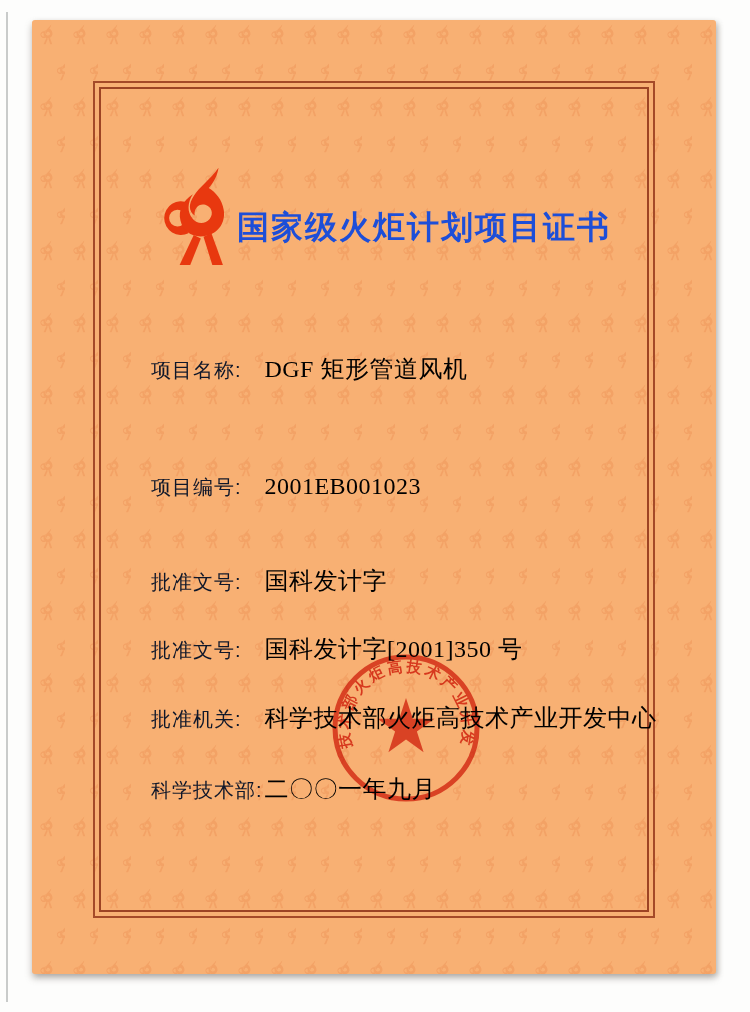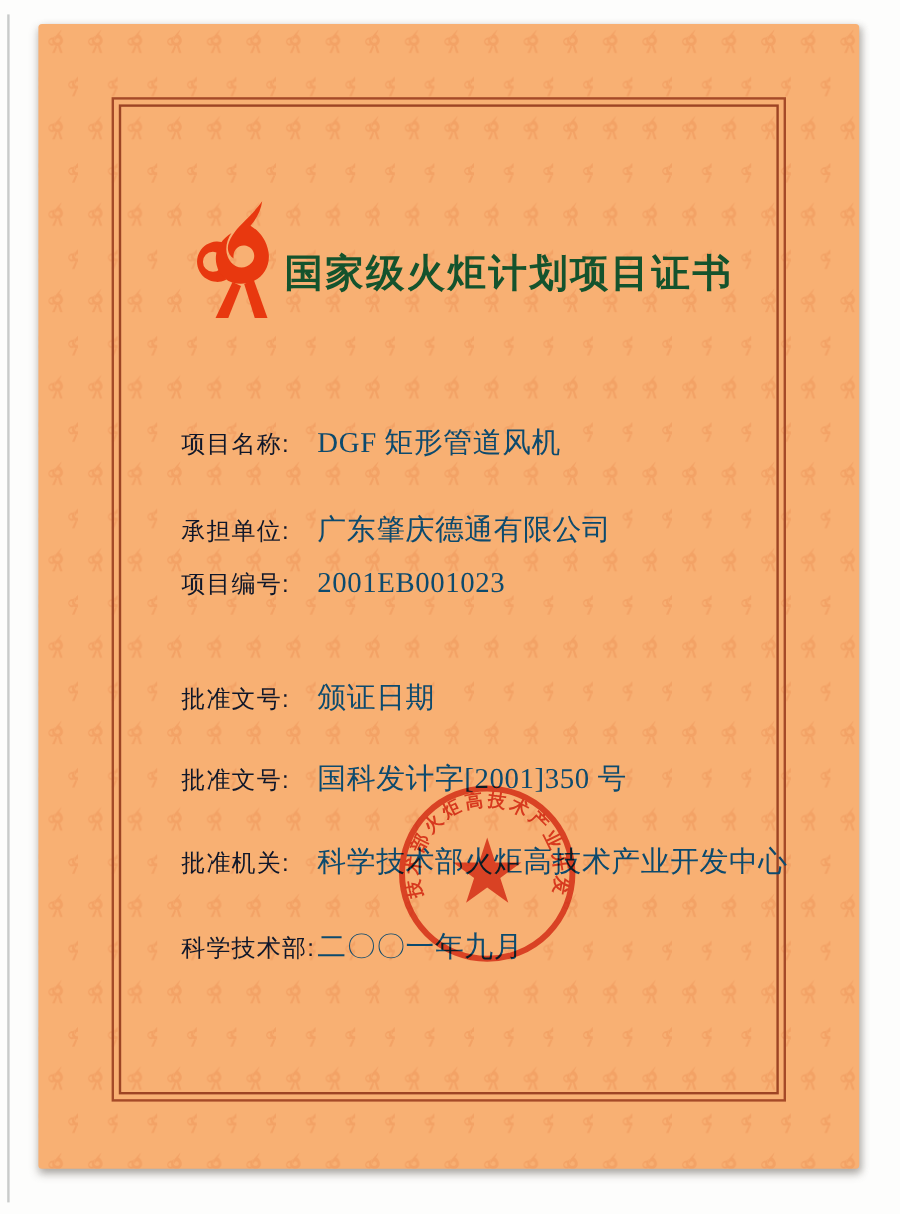--- a/index.html
+++ b/index.html
@@ -22,30 +22,30 @@
     position:absolute; left:61px; top:61px; width:558px; height:833px;
     border:2px solid #a54a28;
   }
   .frame-inner {
     position:absolute; left:67px; top:67px; width:546px; height:821px;
     border:2px solid #9d4424;
   }
   .logo-svg { position:absolute; left:114px; top:146px; width:92px; height:106px; }
   .cert-title {
     position:absolute; left:205px; top:186px; margin:0;
-    font-size:32px; font-weight:bold; letter-spacing:2px; color:#14532d;
+    font-size:32px; font-weight:bold; letter-spacing:2px; color:#1d4ed8;
     white-space:nowrap;
   }
   .row { position:absolute; left:119px; white-space:nowrap; }
   .row .label {
     display:inline-block; width:109px;
     font-size:20px; font-weight:400; letter-spacing:1px; color:#0f172a;
   }
   .row .value {
-    font-size:24px; color:#0c4a6e; letter-spacing:0.5px;
+    font-size:24px; color:#000000; letter-spacing:0.5px;
     font-family:"Liberation Serif","DejaVu Serif",serif;
   }
   .seal-svg {
     position:absolute; left:298px; top:632px; width:156px; height:156px;
     mix-blend-mode:multiply; opacity:0.88;
   }
 </style>
 </head>
 <body>
 
@@ -81,31 +81,27 @@
     <svg class="logo-svg" viewBox="0 0 100 120" xmlns="http://www.w3.org/2000/svg">
       <use href="#torch-shape" fill="#e8380f"></use>
     </svg>
 
     <h1 class="cert-title">国家级火炬计划项目证书</h1>
 
     <div class="row" style="top:333px">
       <span class="label">项目名称:</span>
       <span class="value">DGF 矩形管道风机</span>
     </div>
-    <div class="row" style="top:405px">
-      <span class="label">承担单位:</span>
-      <span class="value">广东肇庆德通有限公司</span>
-    </div>
     <div class="row" style="top:453px">
       <span class="label">项目编号:</span>
       <span class="value">2001EB001023</span>
     </div>
     <div class="row" style="top:545px">
       <span class="label">批准文号:</span>
-      <span class="value">颁证日期</span>
+      <span class="value">国科发计字</span>
     </div>
     <div class="row" style="top:613px">
       <span class="label">批准文号:</span>
       <span class="value">国科发计字[2001]350 号</span>
     </div>
     <div class="row" style="top:682px">
       <span class="label">批准机关:</span>
       <span class="value">科学技术部火炬高技术产业开发中心</span>
     </div>
     <div class="row" style="top:753px">

